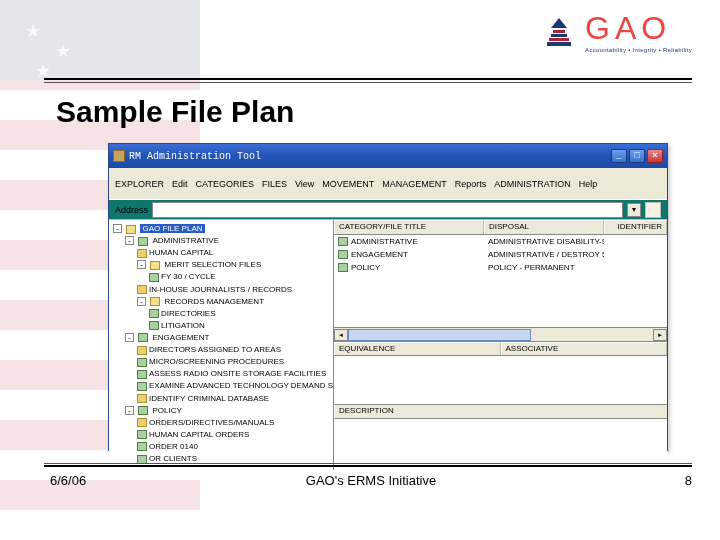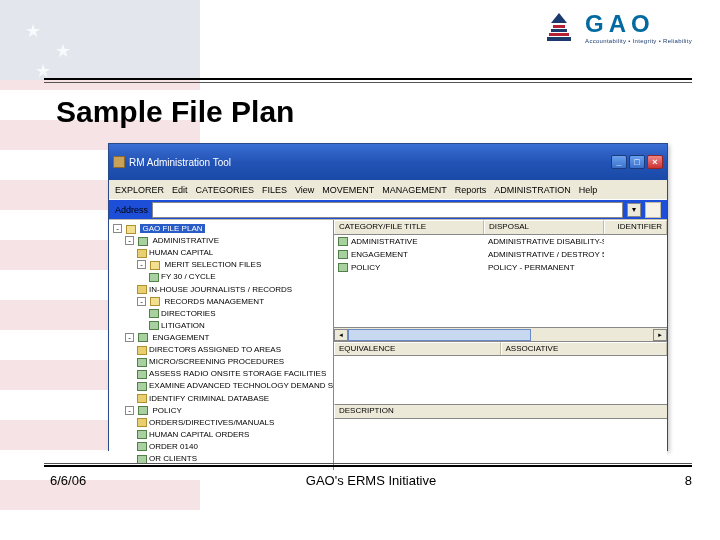--- a/index.html
+++ b/index.html
@@ -35,22 +35,22 @@
   }
   .gao-logo {
     display: flex; align-items: center; gap: 8px;
   }
   .logo-mark {
     width: 36px; height: 32px; position: relative;
   }
   .logo-mark svg { width: 100%; height: 100%; }
   .logo-text-wrap { display: flex; flex-direction: column; }
   .logo-text {
-    font-size: 24px; font-weight: bold; letter-spacing: 5px;
-    color: #0369a1;
+    font-size: 32px; font-weight: normal; letter-spacing: 5px;
+    color: #ef4444;
   }
   .logo-sub {
     font-size: 6px; color: #1a3a6e; letter-spacing: .3px;
   }
   .rule {
     height: 2px; background: #000;
     margin: 0 28px 0 44px;
     position: relative; z-index: 1;
   }
   .rule.thin { height: 1px; background: #555; margin-top: 2px; }
@@ -66,51 +66,52 @@
     position: relative; z-index: 1;
     margin: 0 0 0 108px;
     width: 560px; height: 308px;
     border: 1px solid #2b4a8a;
     background: #ece9d8;
     font-family: Tahoma, Arial, sans-serif;
     font-size: 9px;
     box-shadow: 2px 2px 4px rgba(0,0,0,.2);
   }
   .titlebar {
-    height: 36px;
+    height: 24px;
     background: linear-gradient(to bottom, #3a6ed5 0%, #2353b5 50%, #1a4aa8 100%);
     color: #fff;
     display: flex; align-items: center; justify-content: space-between;
     padding: 0 4px 0 4px;
     font-size: 10px;
+    font-family: Liberation Mono, monospace;
   }
   .titlebar-left { display: flex; align-items: center; gap: 4px; }
   .titlebar-icon {
     width: 12px; height: 12px; background: #c9a25a; border: 1px solid #8a6a30;
   }
   .window-controls { display: flex; gap: 2px; }
   .win-btn {
     width: 16px; height: 14px; border: 1px solid #1a3a7a;
     background: linear-gradient(to bottom, #6aa0f0 0%, #3a70c8 100%);
     border-radius: 2px;
     display: flex; align-items: center; justify-content: center;
     font-size: 9px; color: #fff; font-weight: bold;
     cursor: pointer;
   }
   .win-btn.close { background: linear-gradient(to bottom, #e88 0%, #c33 100%); border-color: #922; }
 
   .menubar {
-    height: 20px; background: #ece9d8; border-bottom: 1px solid #fff;
+    height: 32px; background: #ece9d8; border-bottom: 1px solid #fff;
     display: flex; align-items: center; gap: 8px; padding: 0 6px;
     font-size: 9px; color: #000;
   }
   .menubar span { cursor: default; }
 
   .toolbar {
-    height: 20px; background: #1d4ed8;
+    height: 20px; background: #0f766e;
     display: flex; align-items: center; gap: 4px;
     padding: 2px 6px;
     border-bottom: 1px solid #c0bca8;
   }
   .tool-btn {
     width: 16px; height: 16px; border: 1px solid #c0bca8; background: #f5f3e8;
     display: inline-block;
   }
   .addr-field {
     height: 16px; flex: 1; border: 1px solid #888; background: #fff;

